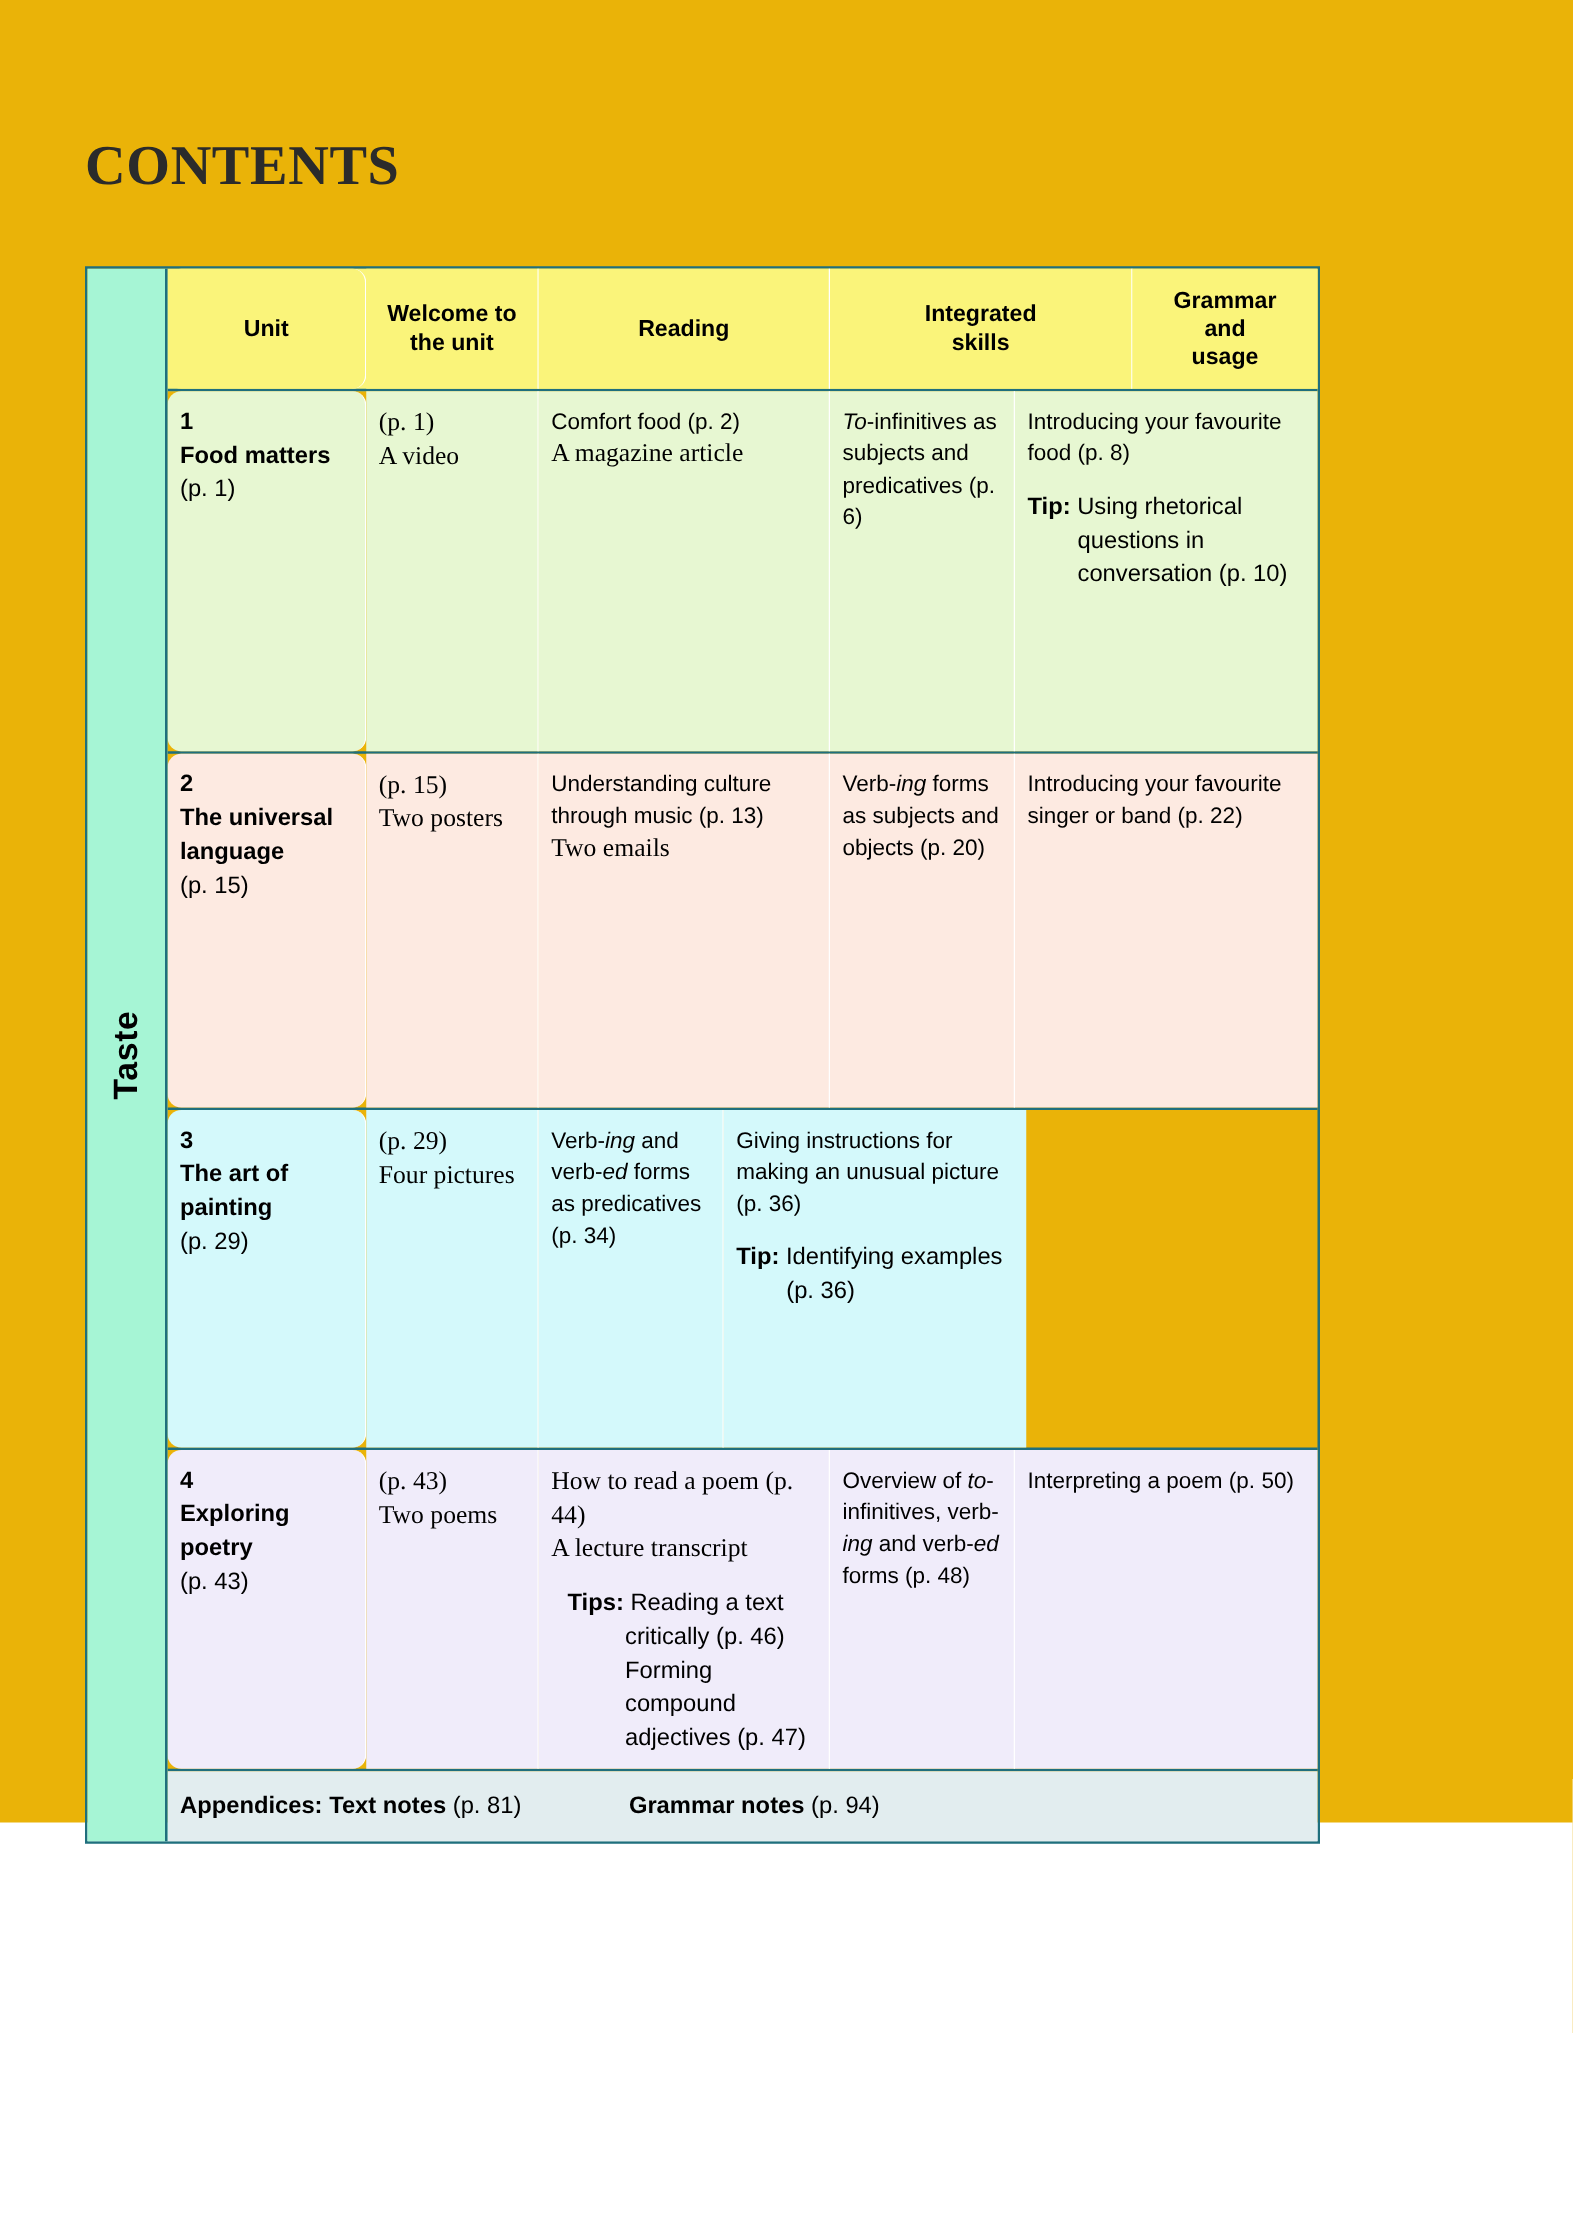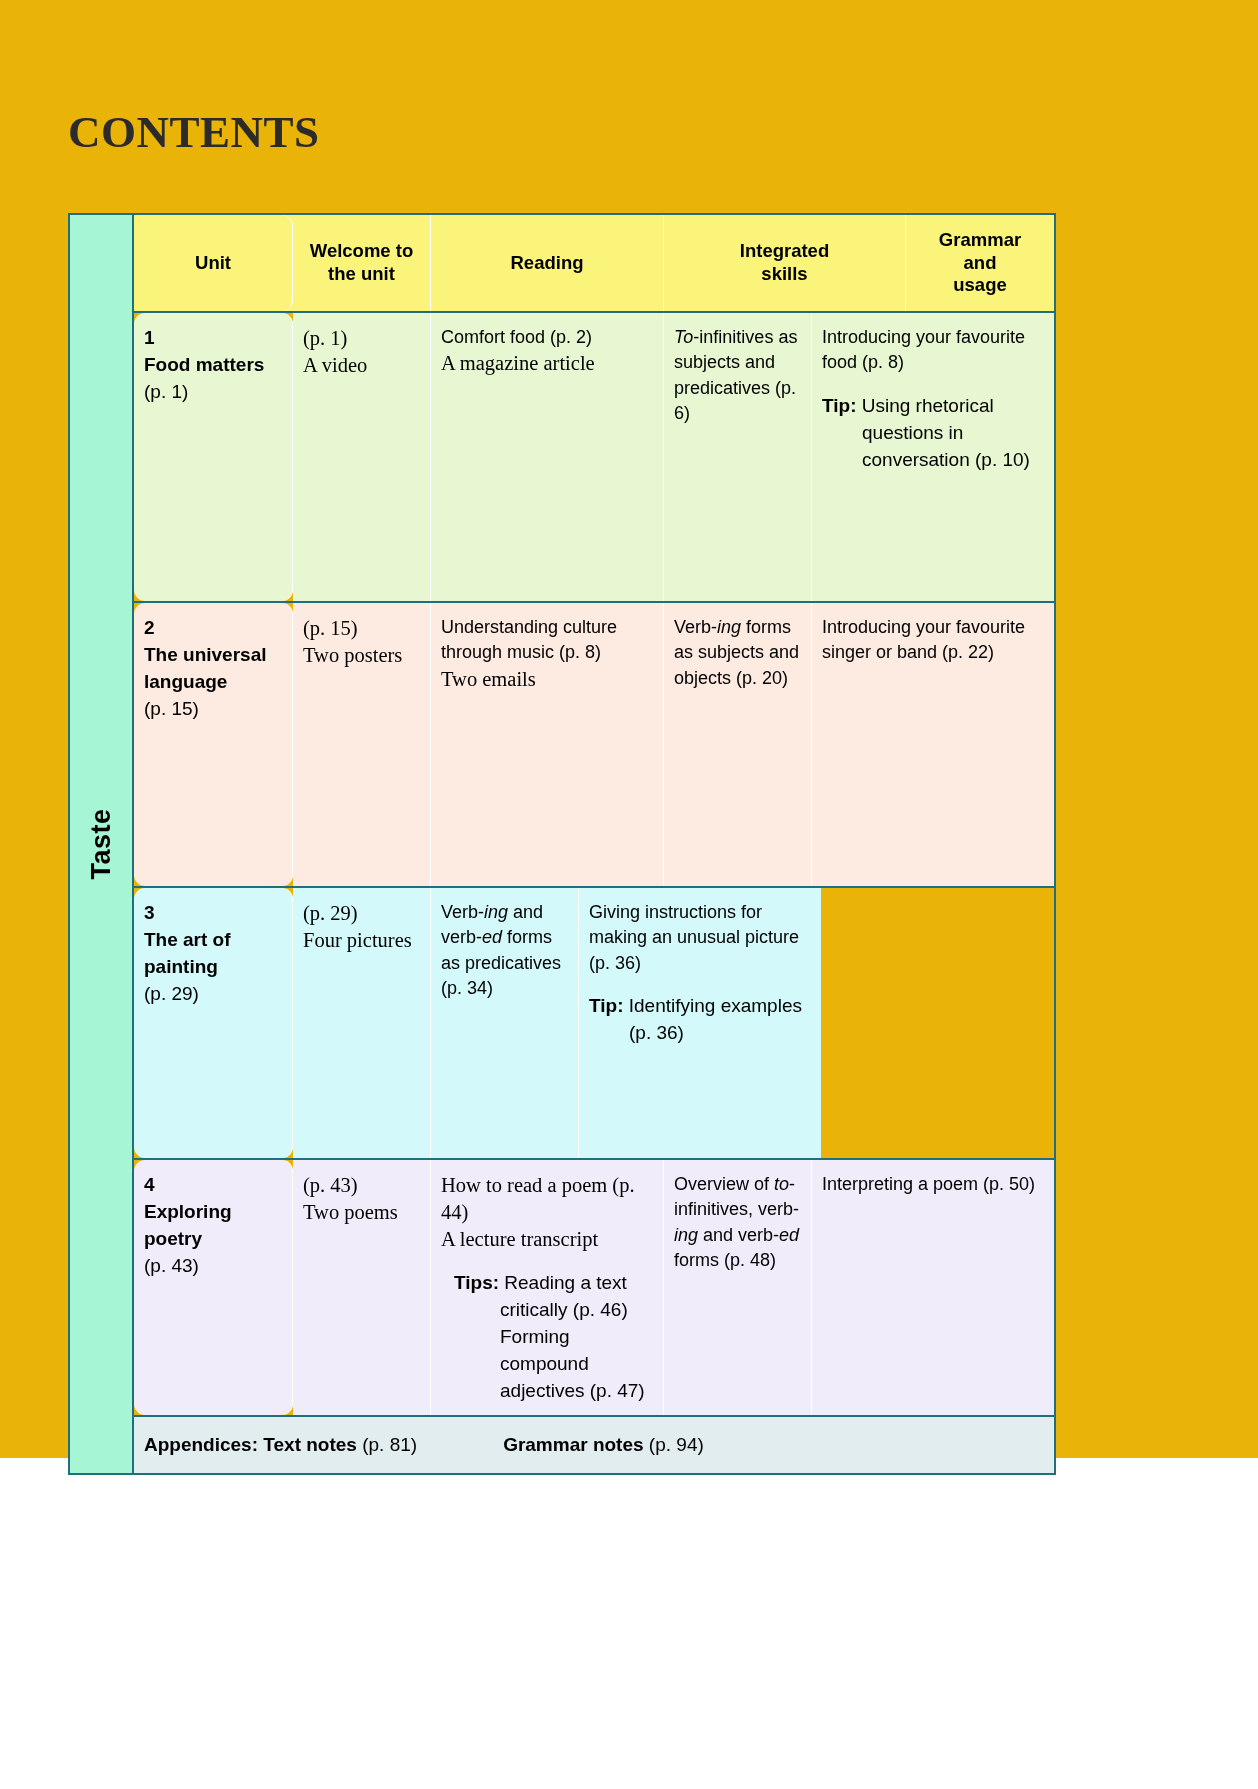--- a/index.html
+++ b/index.html
@@ -253,21 +253,21 @@
             <span>The universal</span><br>
             <span>language</span>
           </div>
           <div class="unit-page">(p. 15)</div>
         </div>
         <div class="cell c-welcome">
           <div class="line serif">(p. 15)</div>
           <div class="line serif">Two posters</div>
         </div>
         <div class="cell c-reading">
-          <div class="line">Understanding culture through music (p. 8)</div>
+          <div class="line">Understanding culture through music (p. 13)</div>
           <div class="line serif">Two emails</div>
         </div>
         <div class="cell c-grammar">
           <div class="line"><span>Verb-</span><i>ing</i><span> forms as subjects and objects (p. 20)</span></div>
         </div>
         <div class="cell c-skills">
           <div class="line">Introducing your favourite singer or band (p. 22)</div>
         </div>
       </div>
 

